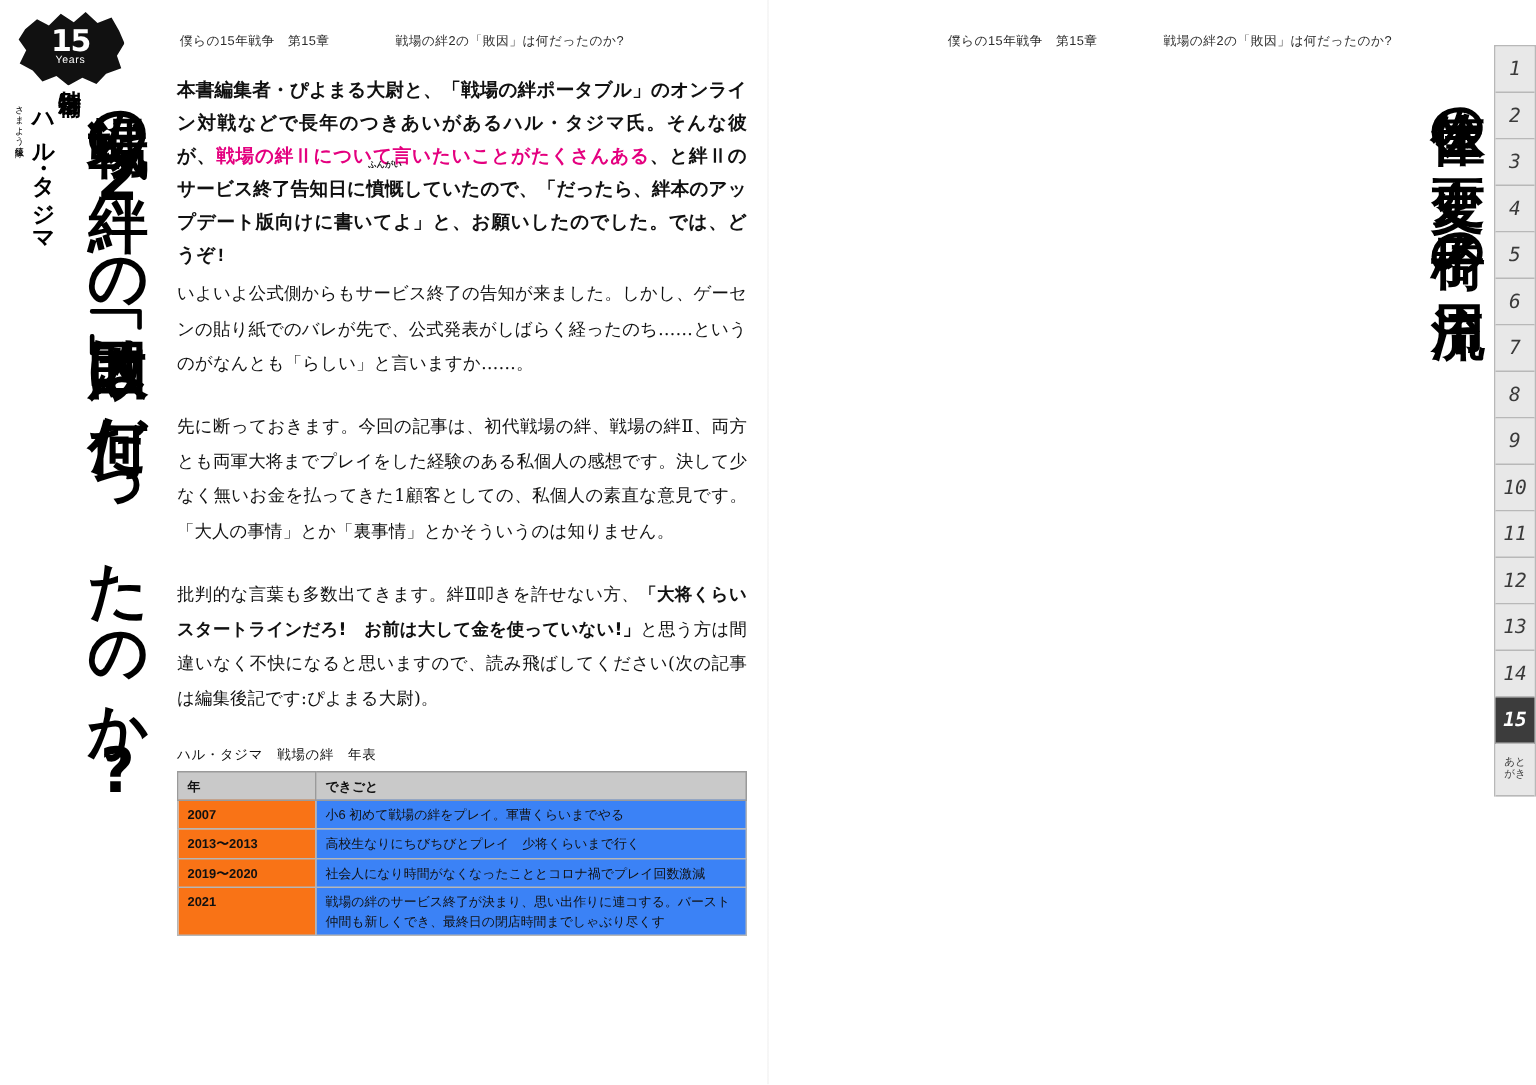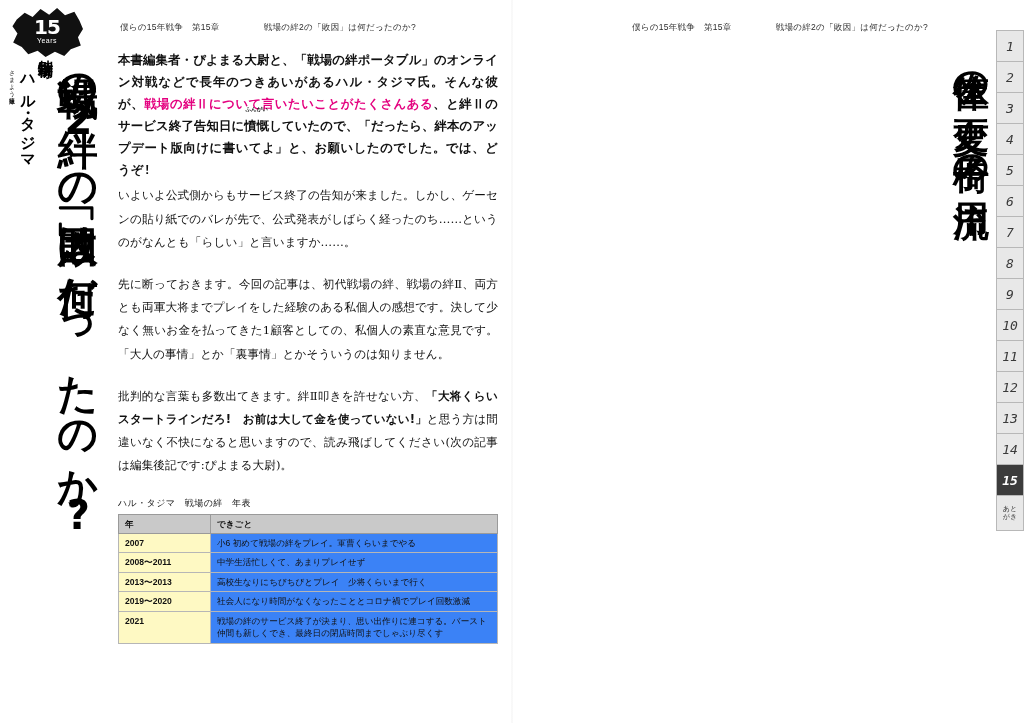--- a/index.html
+++ b/index.html
@@ -121,21 +121,21 @@
     table-layout:fixed;
   }
   table.tl th{
     background:#c9c9c9;color:#111;text-align:left;font-weight:bold;
     padding:3px 6px;border:1px solid #9a9a9a;
   }
   table.tl td{
     background:#3b82f6;padding:3px 6px;border:1px solid #b6b6b6;
     vertical-align:top;
   }
-  table.tl td.yr{font-weight:bold;background:#fef9c3;white-space:nowrap;}
+  table.tl td.yr{font-weight:bold;background:#f97316;white-space:nowrap;}
   .tl col.c-year{width:92px;}
   .vtitle-right{
     position:absolute;right:34px;top:46px;
     writing-mode:vertical-rl;text-orientation:upright;
     font-family:"DejaVu Sans","Liberation Sans",sans-serif;
     font-weight:bold;font-size:36px;line-height:1.05;letter-spacing:1px;
     color:#000;height:430px;
   }
 
   
@@ -214,24 +214,20 @@
         <thead>
           <tr>
             <th>年</th>
             <th>できごと</th>
           </tr>
         </thead>
         <tbody>
           <tr>
               <td class="yr">2007</td>
               <td>小6 初めて戦場の絆をプレイ。軍曹くらいまでやる</td>
-            </tr>
-          <tr>
-              <td class="yr">2008〜2011</td>
-              <td>中学生活忙しくて、あまりプレイせず</td>
             </tr>
           <tr>
               <td class="yr">2013〜2013</td>
               <td>高校生なりにちびちびとプレイ　少将くらいまで行く</td>
             </tr>
           <tr>
               <td class="yr">2019〜2020</td>
               <td>社会人になり時間がなくなったこととコロナ禍でプレイ回数激減</td>
             </tr>
           <tr>

